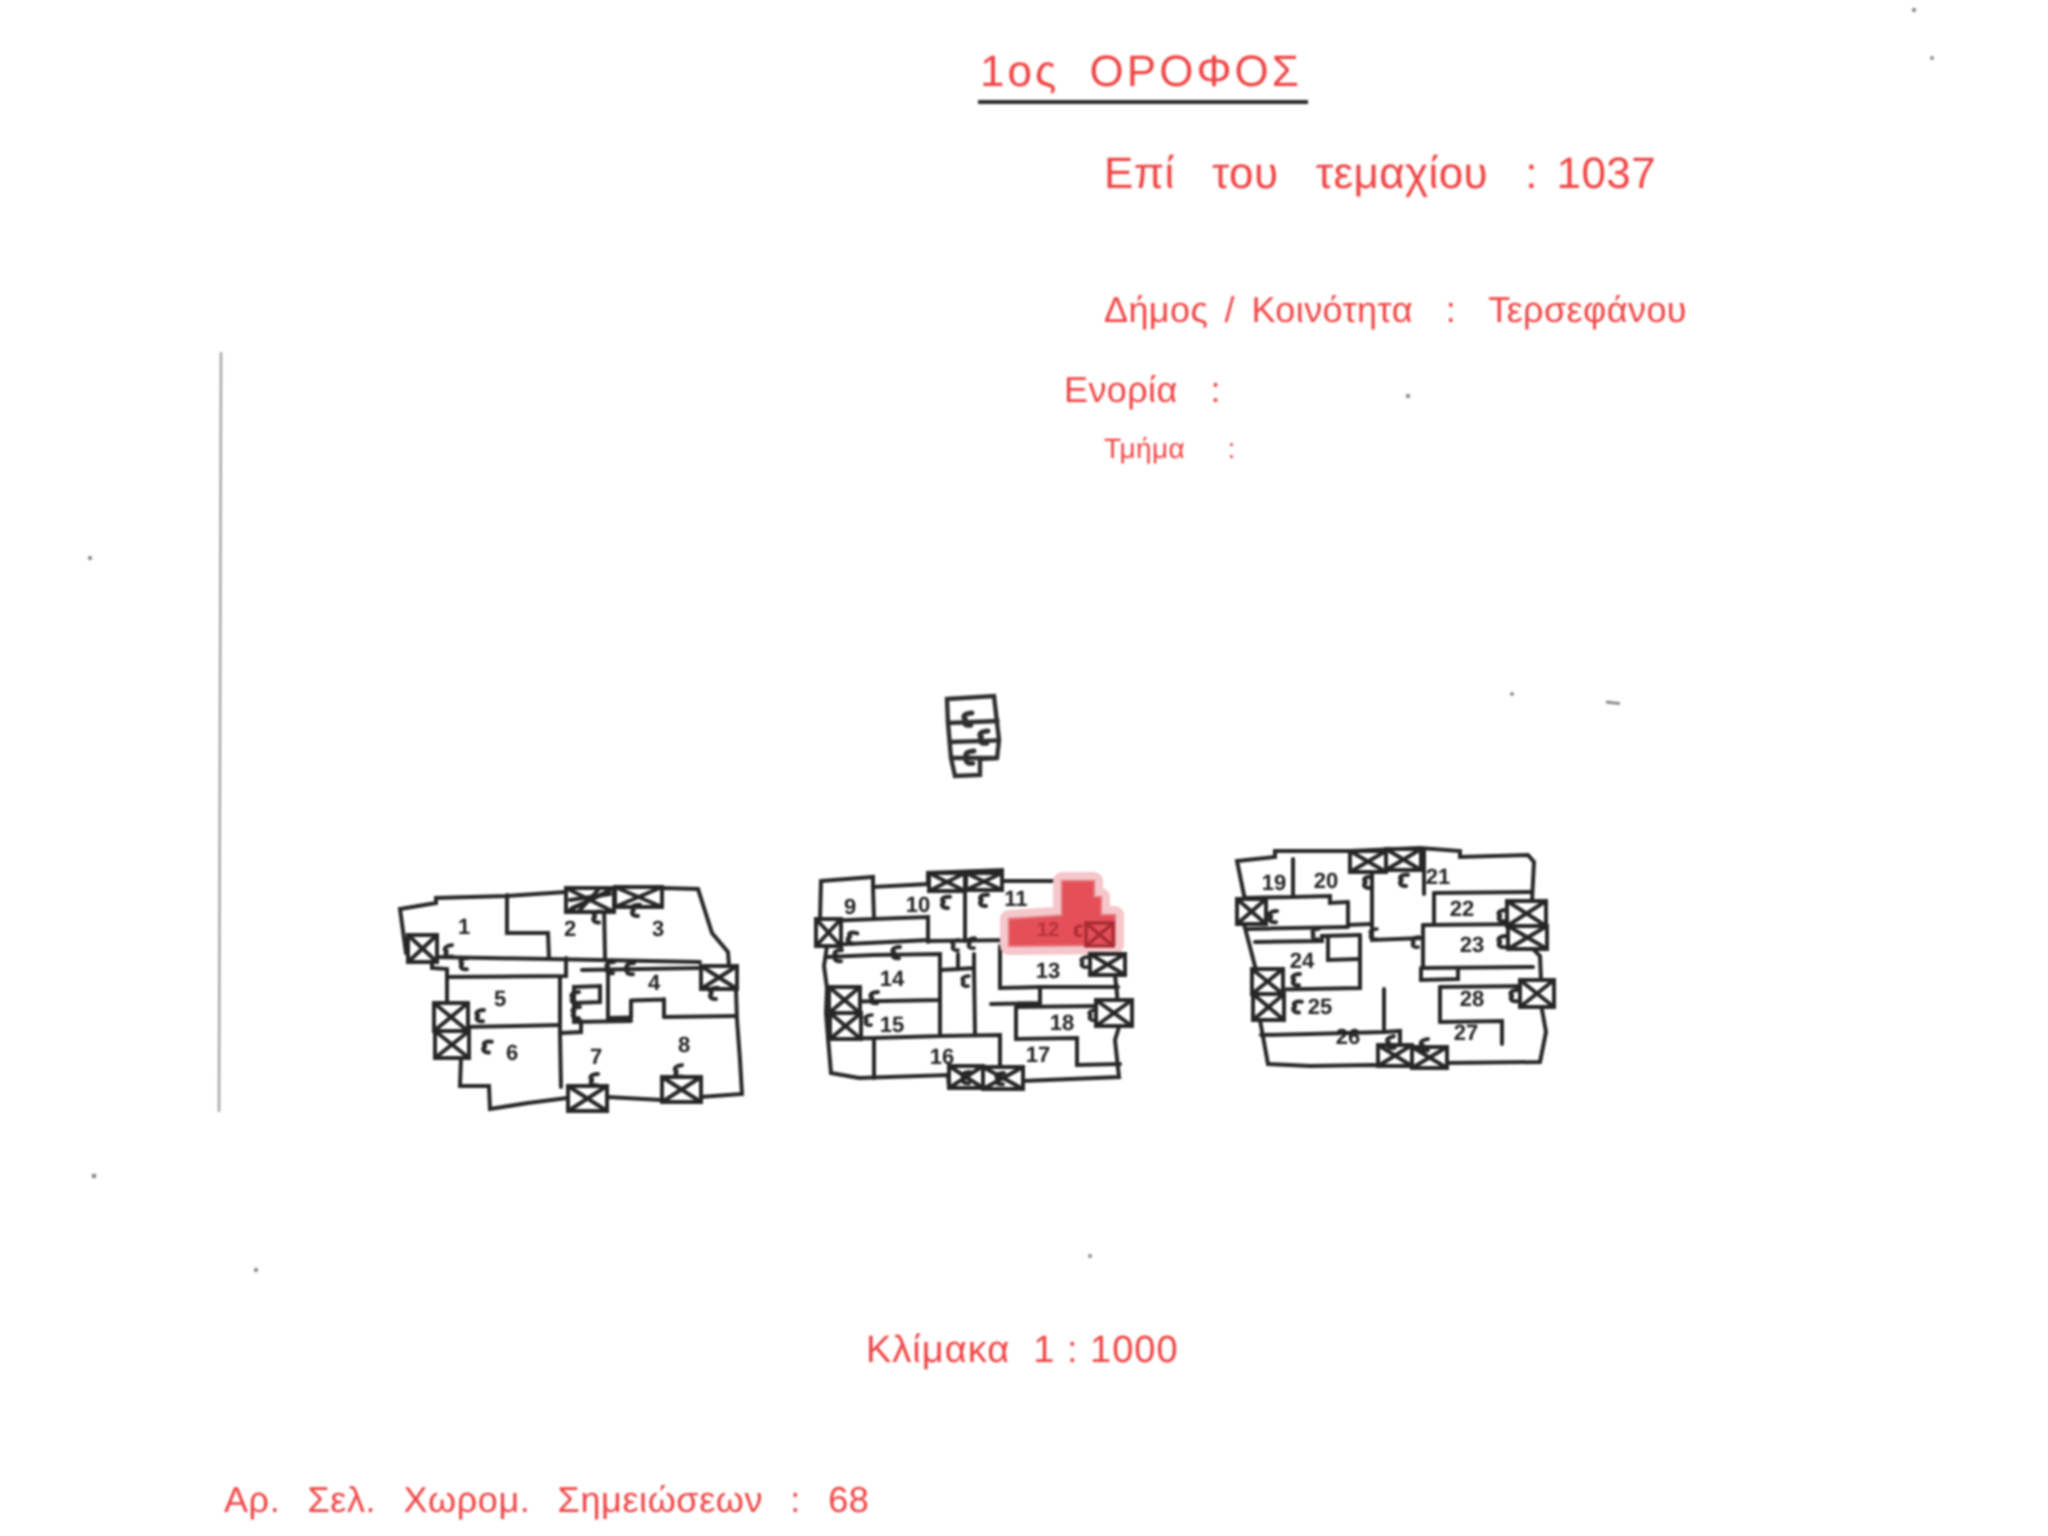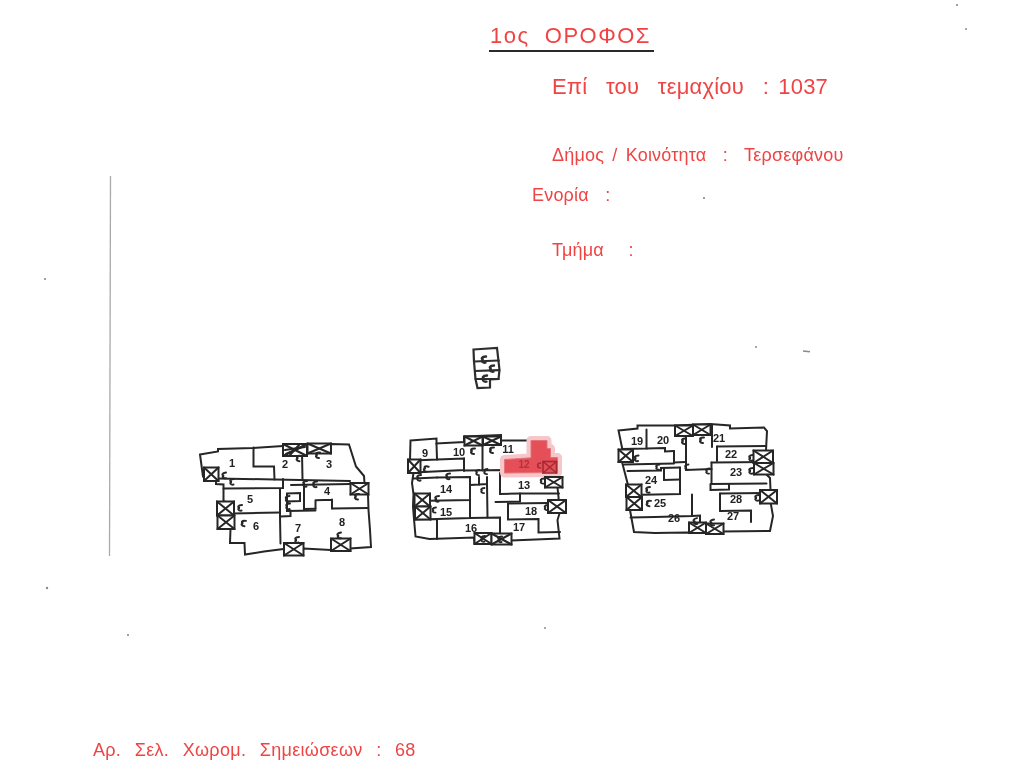--- a/index.html
+++ b/index.html
@@ -17,24 +17,25 @@
 </head>
 <body>
 <div id="page">
 
   <div class="t" style="left:489px; top:23px; font-size:22px; letter-spacing:1.5px; border-bottom:2.5px solid #2a2a2a; padding:0 3px 1px 1px;">1ος&nbsp; ΟΡΟΦΟΣ</div>
 
 
   <div class="t" style="left:552px; top:74px; font-size:22px; letter-spacing:0.2px; word-spacing:3px;">Επί&nbsp; του&nbsp; τεμαχίου&nbsp; : 1037</div>
   <div class="t" style="left:552px; top:145px; font-size:18px; letter-spacing:0.2px; word-spacing:3px;">Δήμος / Κοινότητα&nbsp; :&nbsp; Τερσεφάνου</div>
   <div class="t" style="left:532px; top:185px; font-size:18px; letter-spacing:0.2px; word-spacing:3px;">Ενορία&nbsp; :</div>
-  <div class="t" style="left:552px; top:216px; font-size:18px; letter-spacing:0.2px; word-spacing:3px;margin-top:24px;">Τμήμα&nbsp; &nbsp;:</div>
-
-
-  <div class="t" style="left:93px; top:740px; font-size:18px; letter-spacing:0.3px; word-spacing:1.5px;">Αρ.&nbsp; Σελ.&nbsp; Χωρομ.&nbsp; Σημειώσεων&nbsp; :&nbsp; 68</div>
+  <div class="t" style="left:552px; top:216px; font-size:14px; letter-spacing:0.2px; word-spacing:3px;">Τμήμα&nbsp; &nbsp;:</div>
+
+  <div class="t" style="left:433px; top:665px; font-size:19px; letter-spacing:0.5px;">Κλίμακα&nbsp; 1 : 1000</div>
+
+  <div class="t" style="left:112px; top:740px; font-size:18px; letter-spacing:0.3px; word-spacing:1.5px;">Αρ.&nbsp; Σελ.&nbsp; Χωρομ.&nbsp; Σημειώσεων&nbsp; :&nbsp; 68</div>
 
   <svg width="1024" height="768" viewBox="0 0 1024 768" style="position:absolute;left:0;top:0;">
 
 <line x1="110.5" y1="176" x2="109.5" y2="556" stroke="#a9a9a9" stroke-width="1.3"></line>
 
 <g class="k2">
         <path d="M473.5,349.5 L497,348 L499.5,370 L498.5,379 L490,379.5 L490,387.5 L477.5,388 L475.5,379 L474,361.5 Z" fill="none"></path>
         <line x1="474" y1="361.5" x2="498.8" y2="360.5"></line>
         <line x1="475" y1="371" x2="499.2" y2="370.2"></line>
         <line x1="475.5" y1="379" x2="498.5" y2="379"></line>

